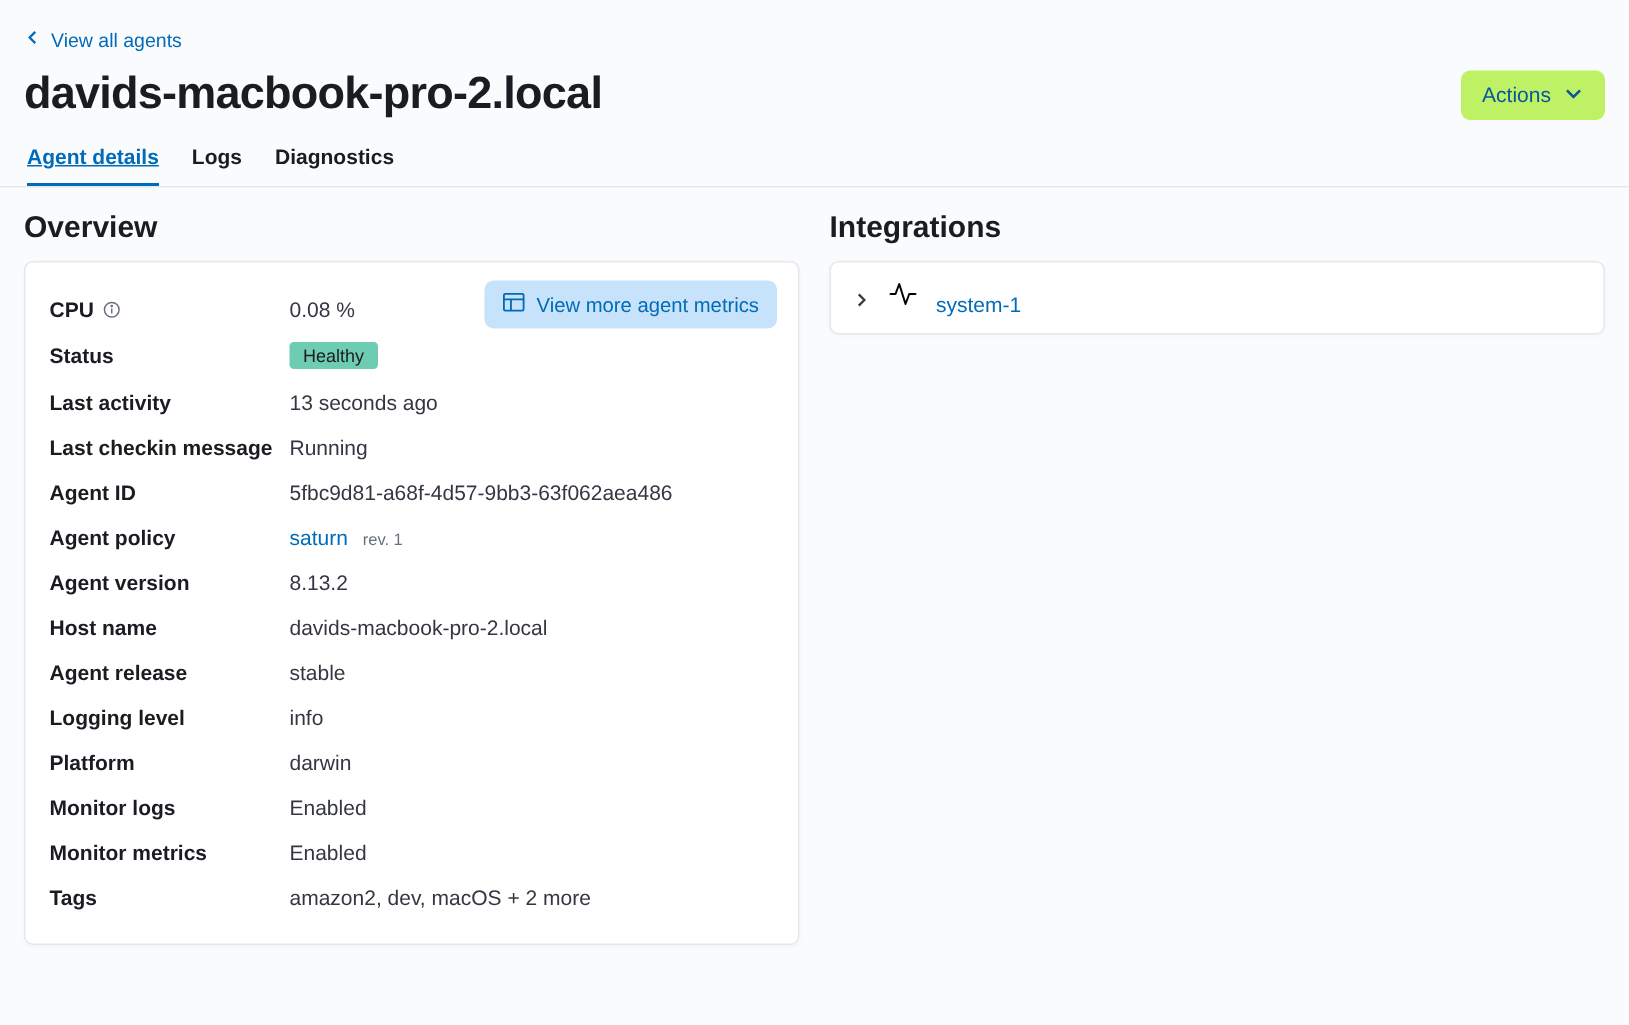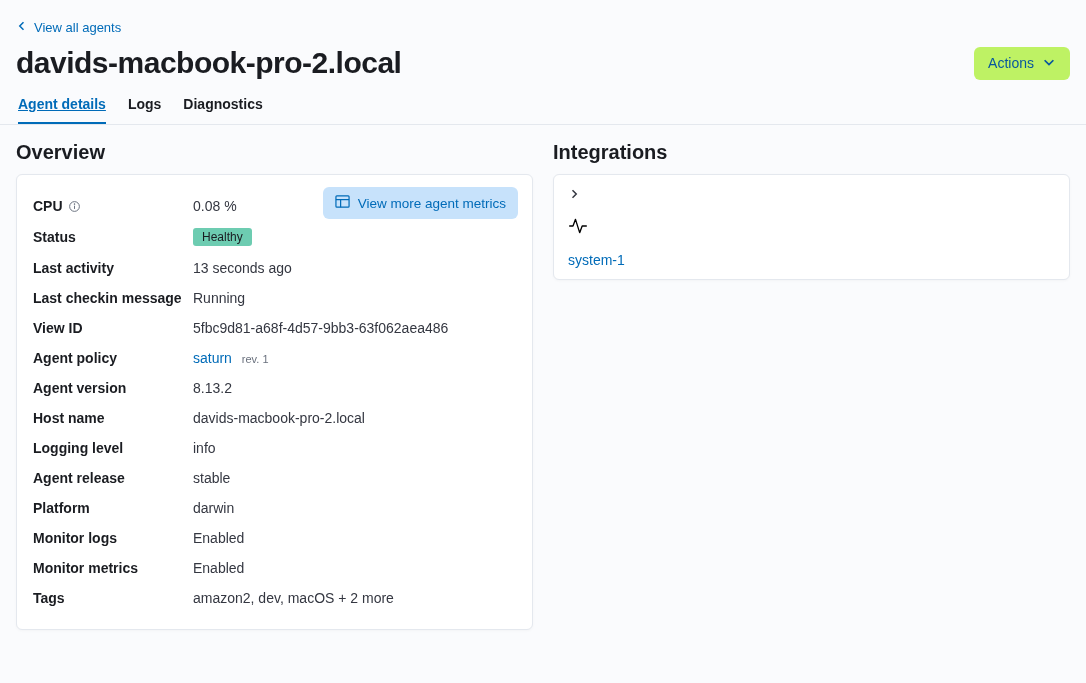--- a/index.html
+++ b/index.html
@@ -146,24 +146,23 @@
     .small-muted { font-size: 11px; color: #69707d; margin-left: 6px; }
     .integrations-panel {
       background: #fff;
       border: 1px solid #e4e8ee;
       border-radius: 6px;
       box-shadow: 0 1px 3px rgba(0,0,0,0.03);
       padding: 11px 14px;
     }
     .integration-row {
       display: flex;
-      align-items: flex-start;
+      align-items: flex-end;
       gap: 12px;
       cursor: pointer;
-      flex-direction: column;
     }
     .chev { color: #343741; }
     .metric-icon svg { width: 20px; height: 20px; }
     .integration-label { color: #006bb8; font-size: 14px; font-weight: 500; }
   </style>
 </head>
 <body>
 
 <div class="header">
   <div class="back-link">
@@ -227,45 +226,45 @@
         </div>
         <div class="dl-row">
           <dt>Last activity</dt>
           <dd>13 seconds ago</dd>
         </div>
         <div class="dl-row">
           <dt>Last checkin message</dt>
           <dd>Running</dd>
         </div>
         <div class="dl-row">
-          <dt>View ID</dt>
+          <dt>Agent ID</dt>
           <dd>5fbc9d81-a68f-4d57-9bb3-63f062aea486</dd>
         </div>
         <div class="dl-row">
           <dt>Agent policy</dt>
           <dd>
             <span class="link">saturn</span>
             <span class="small-muted">rev. 1</span>
           </dd>
         </div>
         <div class="dl-row">
           <dt>Agent version</dt>
           <dd>8.13.2</dd>
         </div>
         <div class="dl-row">
           <dt>Host name</dt>
           <dd>davids-macbook-pro-2.local</dd>
         </div>
         <div class="dl-row">
+          <dt>Agent release</dt>
+          <dd>stable</dd>
+        </div>
+        <div class="dl-row">
           <dt>Logging level</dt>
           <dd>info</dd>
-        </div>
-        <div class="dl-row">
-          <dt>Agent release</dt>
-          <dd>stable</dd>
         </div>
         <div class="dl-row">
           <dt>Platform</dt>
           <dd>darwin</dd>
         </div>
         <div class="dl-row">
           <dt>Monitor logs</dt>
           <dd>Enabled</dd>
         </div>
         <div class="dl-row">

